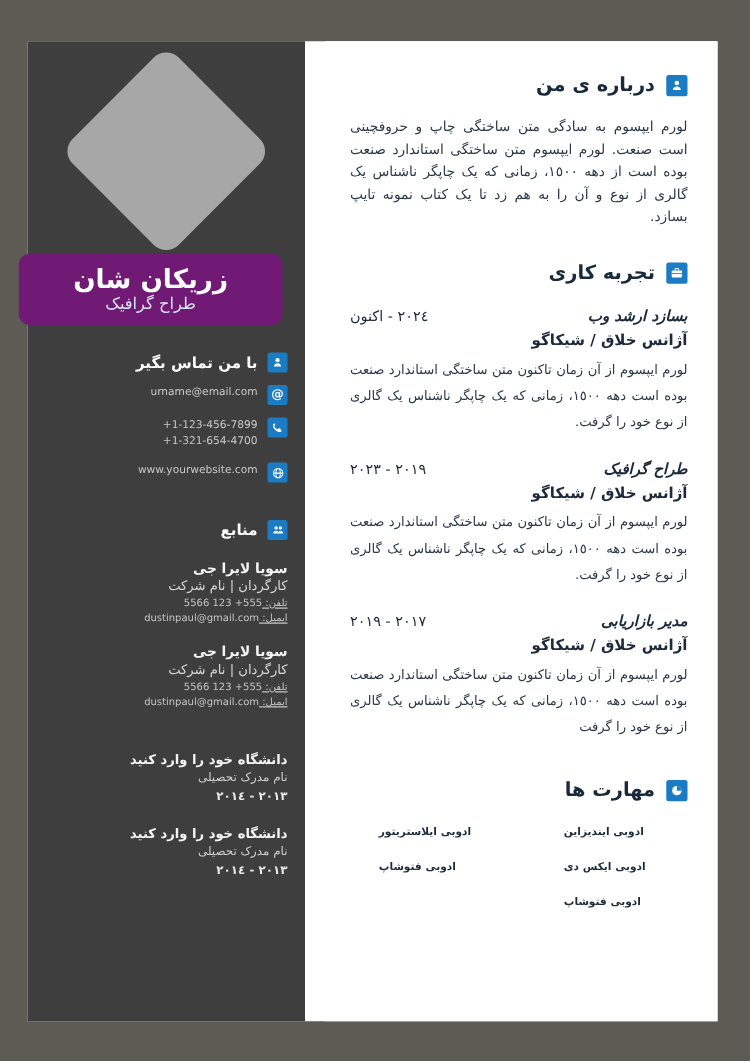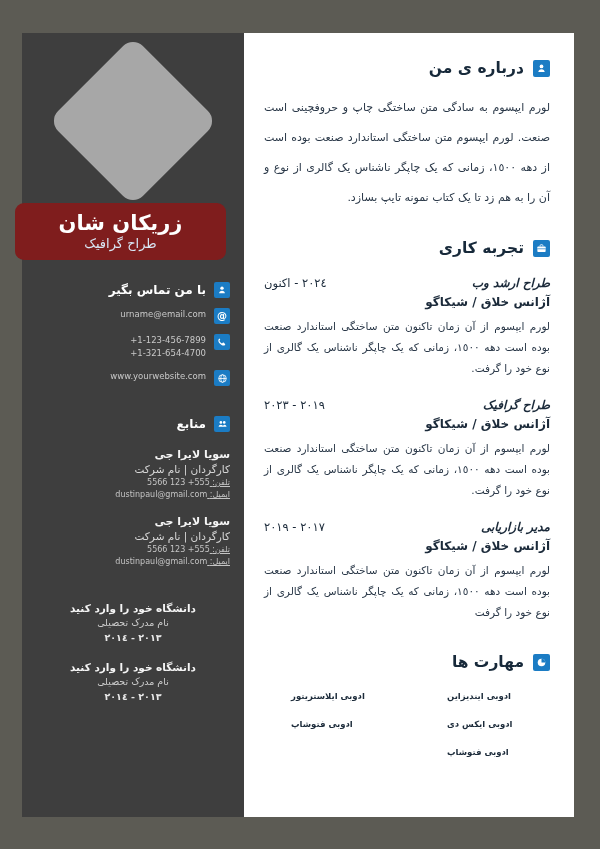--- a/index.html
+++ b/index.html
@@ -20,21 +20,21 @@
   }
   .photo-area{height:170px;position:relative;}
   .photo-diamond{
     position:absolute;left:50%;top:28px;width:120px;height:120px;
     margin-left:-60px;background:#a7a7a7;border-radius:14px;
     transform:rotate(45deg);
   }
   .name-banner{
     position:relative;z-index:3;
     margin:0 18px 0 -7px; 
-    background:#7f1d1d;border-radius:9px;
+    background:#701a75;border-radius:9px;
     padding:7px 6px 8px;text-align:center;
   }
   .name-banner .name{font-size:21px;font-weight:bold;color:#ffffff;line-height:1.25;}
   .name-banner .role{font-size:13px;color:#d9e8f6;line-height:1.2;}
   .sb-section{padding:0 14px;}
   .sb-header{
     display:flex;align-items:center;gap:8px;
     color:#ffffff;font-weight:bold;font-size:12px;
   }
   .sb-contact{margin-top:22px;}
@@ -48,34 +48,34 @@
     font-size:10px;font-weight:bold;
   }
   .icon-sq svg{display:block;}
   .sb-refs{margin-top:30px;}
   .ref-item{margin-top:16px;padding-left:4px;text-align:right;}
   .ref-name{font-size:11px;font-weight:bold;color:#f5f5f5;}
   .ref-role{font-size:10.5px;color:#d8d8d8;margin-top:2px;}
   .ref-line{font-size:8px;color:#c4c4c4;margin-top:3px;text-decoration:underline;}
   .ref-line .ltr{direction:ltr;unicode-bidi:isolate;display:inline-block;}
   .sb-edu{margin-top:36px;}
-  .edu-item{margin-top:18px;text-align:center;}
+  .edu-item{margin-top:18px;text-align:right;}
   .edu-school{font-size:10.5px;font-weight:bold;color:#f5f5f5;}
   .edu-degree{font-size:9.5px;color:#cfcfcf;margin-top:3px;}
   .edu-dates{font-size:9.5px;font-weight:bold;color:#e8e8e8;margin-top:4px;direction:ltr;unicode-bidi:isolate;}
   
   .main{
     flex:1;background:#ffffff;direction:rtl;
-    padding:26px 24px 0 20px;color:#27364a;
+    padding:26px 24px 0 20px;color:#27364a;margin-left:16px;
   }
   .m-header{display:flex;align-items:center;gap:9px;}
   .m-header .icon-sq{width:17px;height:17px;min-width:17px;}
   .m-title{font-size:15.5px;font-weight:bold;color:#17293a;}
   .about-text{
-    margin-top:16px;font-size:11px;line-height:30px;
+    margin-top:16px;font-size:11px;line-height:18px;
     text-align:justify;color:#2a3848;
   }
   .sec-exp{margin-top:26px;}
   .job{margin-top:19px;}
   .job-row{display:flex;justify-content:space-between;align-items:baseline;}
   .job-title{font-size:12px;font-weight:bold;font-style:italic;color:#1b2a3a;}
   .job-dates{font-size:11.5px;font-weight:normal;color:#1b2a3a;direction:ltr;unicode-bidi:isolate;}
   .job-company{font-size:12px;font-weight:bold;color:#1b2a3a;margin-top:5px;}
   .job-desc{font-size:10.5px;line-height:21px;text-align:justify;color:#2a3848;margin-top:7px;}
   .sec-skills{margin-top:30px;}
@@ -224,21 +224,21 @@
               <rect x="2" y="5" width="12" height="8" rx="1" fill="#fff"></rect>
               <path d="M6 5V3.6A1.1 1.1 0 0 1 7.1 2.5h1.8A1.1 1.1 0 0 1 10 3.6V5" fill="none" stroke="#fff" stroke-width="1.2"></path>
               <rect x="2" y="8" width="12" height="1" fill="#1b7cc4"></rect>
             </svg>
         </span>
         <span class="m-title">تجربه کاری</span>
       </div>
 
       <div class="job">
         <div class="job-row">
-          <span class="job-title">طراح ارشد وب</span>
+          <span class="job-title">بسازد ارشد وب</span>
           <span class="job-dates">٢٠٢٤ - اکنون</span>
         </div>
         <div class="job-company">آژانس خلاق / شیکاگو</div>
         <div class="job-desc">لورم ایپسوم از آن زمان تاکنون متن ساختگی استاندارد صنعت بوده است دهه ١٥٠٠، زمانی که یک چاپگر ناشناس یک گالری از نوع خود را گرفت.</div>
       </div>
 
       <div class="job">
         <div class="job-row">
           <span class="job-title">طراح گرافیک</span>
           <span class="job-dates">٢٠١٩ - ٢٠٢٣</span>

